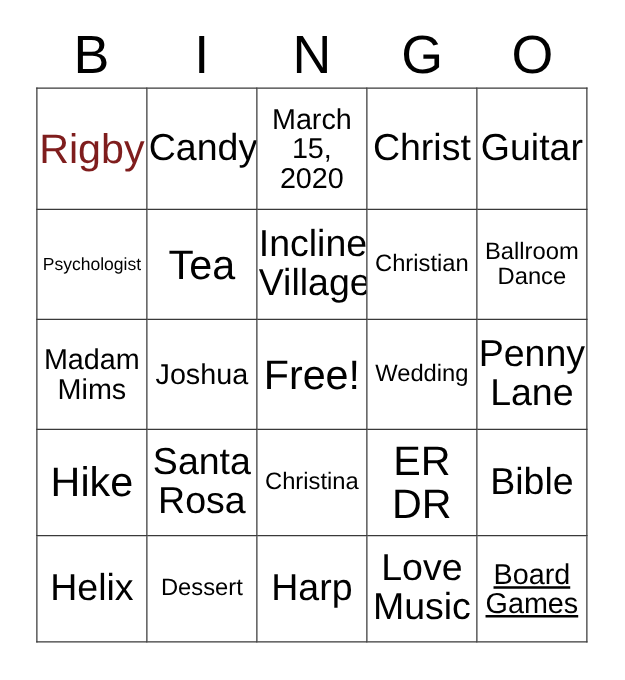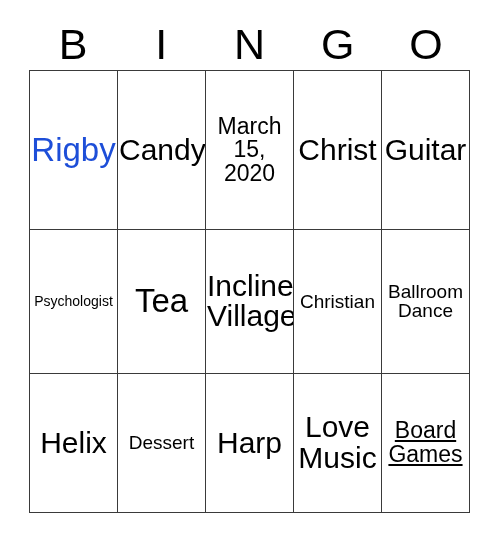--- a/index.html
+++ b/index.html
@@ -100,21 +100,21 @@
   <table id="bingo-grid">
     <colgroup>
       <col>
         <col>
         <col>
         <col>
         <col>
     </colgroup>
     <tbody>
       <tr class="r1">
-        <td style="border-color: rgb(58, 58, 58); color: #1d4ed8;">
+        <td style="border-color: rgb(58, 58, 58); color: #7f1d1d;">
             <span class="cell-text fs-xxl">Rigby</span>
           </td>
         <td style="border-color: rgb(58, 58, 58); color: rgb(0, 0, 0);">
             <span class="cell-text fs-xl">Candy</span>
           </td>
         <td style="border-color: rgb(58, 58, 58); color: rgb(0, 0, 0); text-align: center;">
             <span class="cell-text fs-md">March 15, 2020</span>
           </td>
         <td style="border-color: rgb(58, 58, 58); color: rgb(0, 0, 0);">
             <span class="cell-text fs-xl">Christ</span>
@@ -133,20 +133,54 @@
         <td style="border-color: rgb(58, 58, 58); color: rgb(0, 0, 0);">
             <span class="cell-text fs-lg">Incline Village</span>
           </td>
         <td style="border-color: rgb(58, 58, 58); color: rgb(0, 0, 0);">
             <span class="cell-text fs-sm">Christian</span>
           </td>
         <td style="border-color: rgb(58, 58, 58); color: rgb(0, 0, 0);">
             <span class="cell-text fs-sm">Ballroom Dance</span>
           </td>
       </tr>
+      <tr class="r3">
+        <td style="border-color: rgb(58, 58, 58); color: rgb(0, 0, 0);">
+            <span class="cell-text fs-md">Madam Mims</span>
+          </td>
+        <td style="border-color: rgb(58, 58, 58); color: rgb(0, 0, 0);">
+            <span class="cell-text fs-md">Joshua</span>
+          </td>
+        <td style="border-color: rgb(58, 58, 58); color: rgb(0, 0, 0);">
+            <span class="cell-text fs-xxl">Free!</span>
+          </td>
+        <td style="border-color: rgb(58, 58, 58); color: rgb(0, 0, 0);">
+            <span class="cell-text fs-sm">Wedding</span>
+          </td>
+        <td style="border-color: rgb(58, 58, 58); color: rgb(0, 0, 0);">
+            <span class="cell-text fs-lg">Penny Lane</span>
+          </td>
+      </tr>
+      <tr class="r4">
+        <td style="border-color: rgb(58, 58, 58); color: rgb(0, 0, 0);">
+            <span class="cell-text fs-xxl">Hike</span>
+          </td>
+        <td style="border-color: rgb(58, 58, 58); color: rgb(0, 0, 0);">
+            <span class="cell-text fs-xl">Santa Rosa</span>
+          </td>
+        <td style="border-color: rgb(58, 58, 58); color: rgb(0, 0, 0);">
+            <span class="cell-text fs-sm">Christina</span>
+          </td>
+        <td style="border-color: rgb(58, 58, 58); color: rgb(0, 0, 0);">
+            <span class="cell-text fs-xxl">ER DR</span>
+          </td>
+        <td style="border-color: rgb(58, 58, 58); color: rgb(0, 0, 0);">
+            <span class="cell-text fs-xl">Bible</span>
+          </td>
+      </tr>
       <tr class="r5">
         <td style="border-color: rgb(58, 58, 58); color: rgb(0, 0, 0);">
             <span class="cell-text fs-xl">Helix</span>
           </td>
         <td style="border-color: rgb(58, 58, 58); color: rgb(0, 0, 0);">
             <span class="cell-text fs-sm">Dessert</span>
           </td>
         <td style="border-color: rgb(58, 58, 58); color: rgb(0, 0, 0);">
             <span class="cell-text fs-xl">Harp</span>
           </td>

